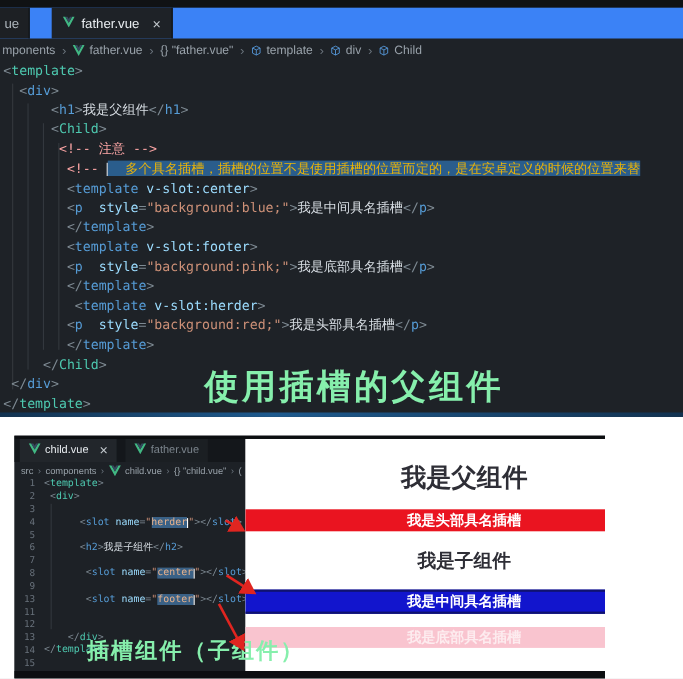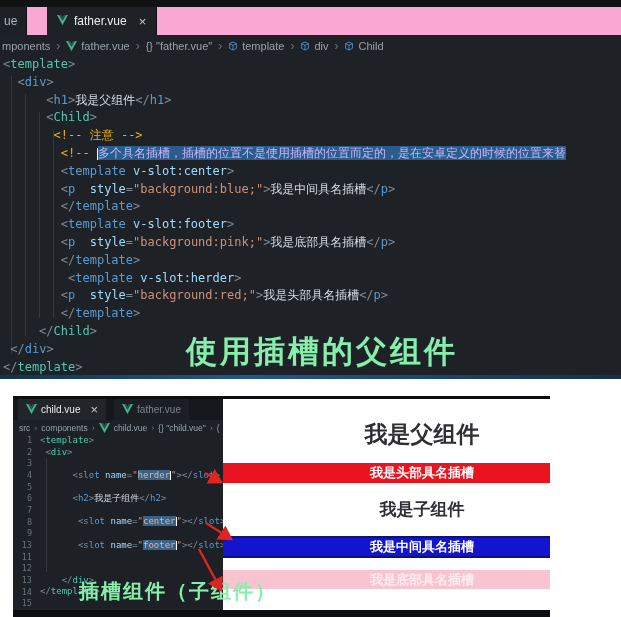--- a/index.html
+++ b/index.html
@@ -2,42 +2,42 @@
 <html><head>
 <meta charset="utf-8">
 <style>
   html,body{margin:0;padding:0;background:#ffffff;}
   body{font-family:"Liberation Sans","DejaVu Sans",sans-serif;}
   #stage{position:relative;width:621px;height:617px;background:#fff;overflow:hidden;}
 
   
   #father-shot{position:absolute;left:0;top:0;width:621px;height:379px;background:#1e2227;overflow:hidden;}
   #father-shot .top-strip{position:absolute;left:0;top:0;width:100%;height:7px;background:#101214;}
-  .tabbar{position:absolute;left:0;display:flex;align-items:stretch;background:#f9a8d4;width:100%;}
+  .tabbar{position:absolute;left:0;display:flex;align-items:stretch;background:#3b82f6;width:100%;}
   #father-shot .tabbar{top:7px;height:28px;}
   .tab{display:flex;align-items:center;gap:6px;padding:0 10px;font-size:12px;color:#7f888f;background:#16181c;border-right:1px solid #0e1012;box-sizing:border-box;}
   .tab.active{background:#1e2227;color:#e9edf1;}
   .tab .close{margin-left:6px;color:#c3c9ce;font-size:13px;line-height:1;}
   #father-shot .tab.partial{width:27px;padding:0 4px;background:#1d2024;color:#aeb6bd;}
   #father-shot .tab.father{margin-left:20px;}
 
   .crumbs{position:absolute;display:flex;align-items:center;gap:5px;font-size:11px;color:#99a2aa;white-space:nowrap;}
   #father-shot .crumbs{left:2px;top:37px;height:18px;}
   .crumbs .sep{color:#6a737c;font-size:12px;margin:0 1px;}
   .crumbs .ci{display:inline-flex;align-items:center;gap:4px;}
   .crumbs svg{display:block;}
 
   .code-area{position:absolute;font-family:"DejaVu Sans Mono","Liberation Mono",monospace;white-space:pre;overflow:hidden;}
   #father-code{left:3px;top:56px;right:0;bottom:4px;font-size:12px;line-height:17.8px;}
   #father-code .code-line{height:17.8px;}
 
   .tk-p{color:#7e8a93;} .tk-tag{color:#569cd6;} .tk-cmp{color:#4ec9b0;}
   .tk-attr{color:#9cdcfe;} .tk-str{color:#ce9178;} .tk-t{color:#d8dee4;}
-  .tk-com{color:#eab308;}
-  .tk-comsel{color:#c4b5fd;background:#2a5d8c;}
+  .tk-com{color:#fca5a5;}
+  .tk-comsel{color:#eab308;background:#2a5d8c;padding-left:16px;}
   .tk-strsel{color:#e8b28c;background:#3a6186;}
   .tk-caret{display:inline-block;width:1px;height:1em;background:#ffffff;vertical-align:text-bottom;}
 
   .indent-guide{position:absolute;width:1px;background:#33383e;}
 
   .annotation{position:absolute;font-weight:bold;color:#86efac;font-family:"Liberation Serif","DejaVu Serif",serif;white-space:nowrap;}
   #father-annotation{left:186px;top:331px;font-size:31px;letter-spacing:3px;}
   #father-shot .bottom-line{position:absolute;left:0;bottom:0;width:100%;height:4px;background:linear-gradient(90deg,#123250,#1e5a8e 40%,#123250);}
 
   

